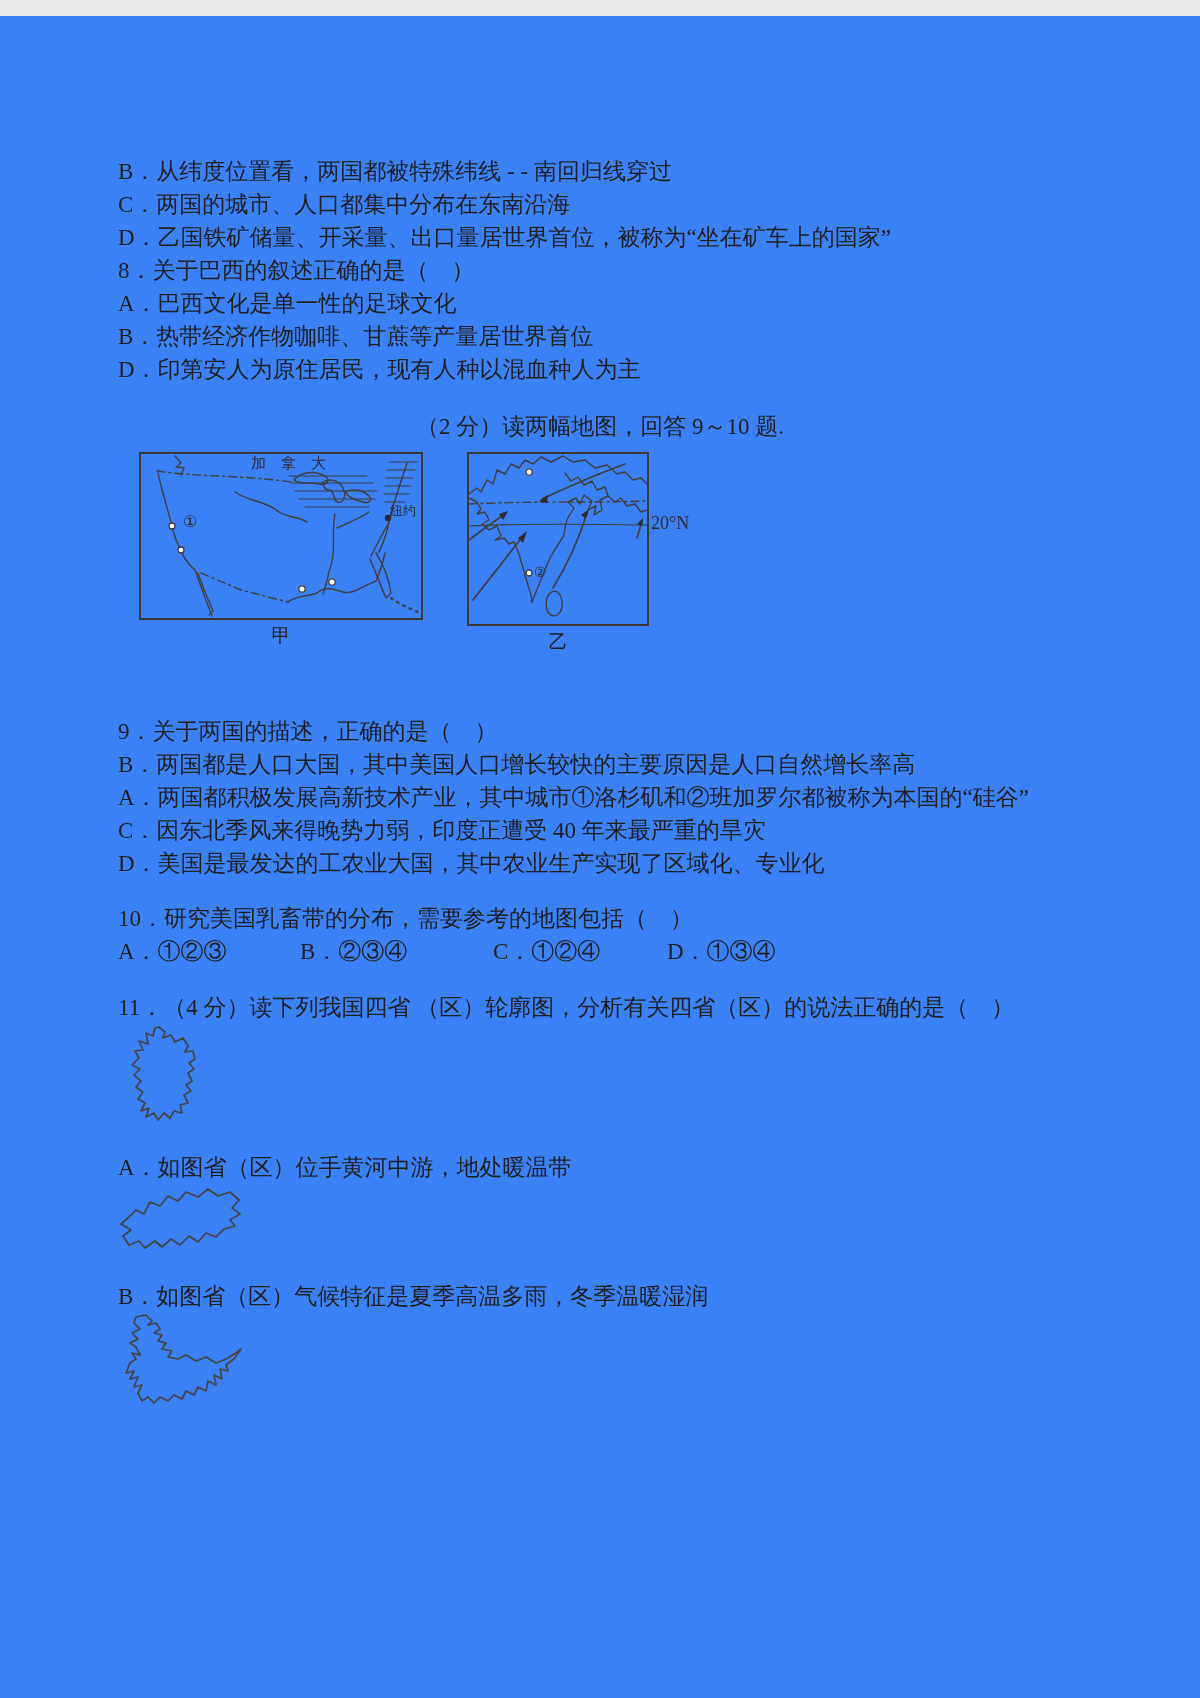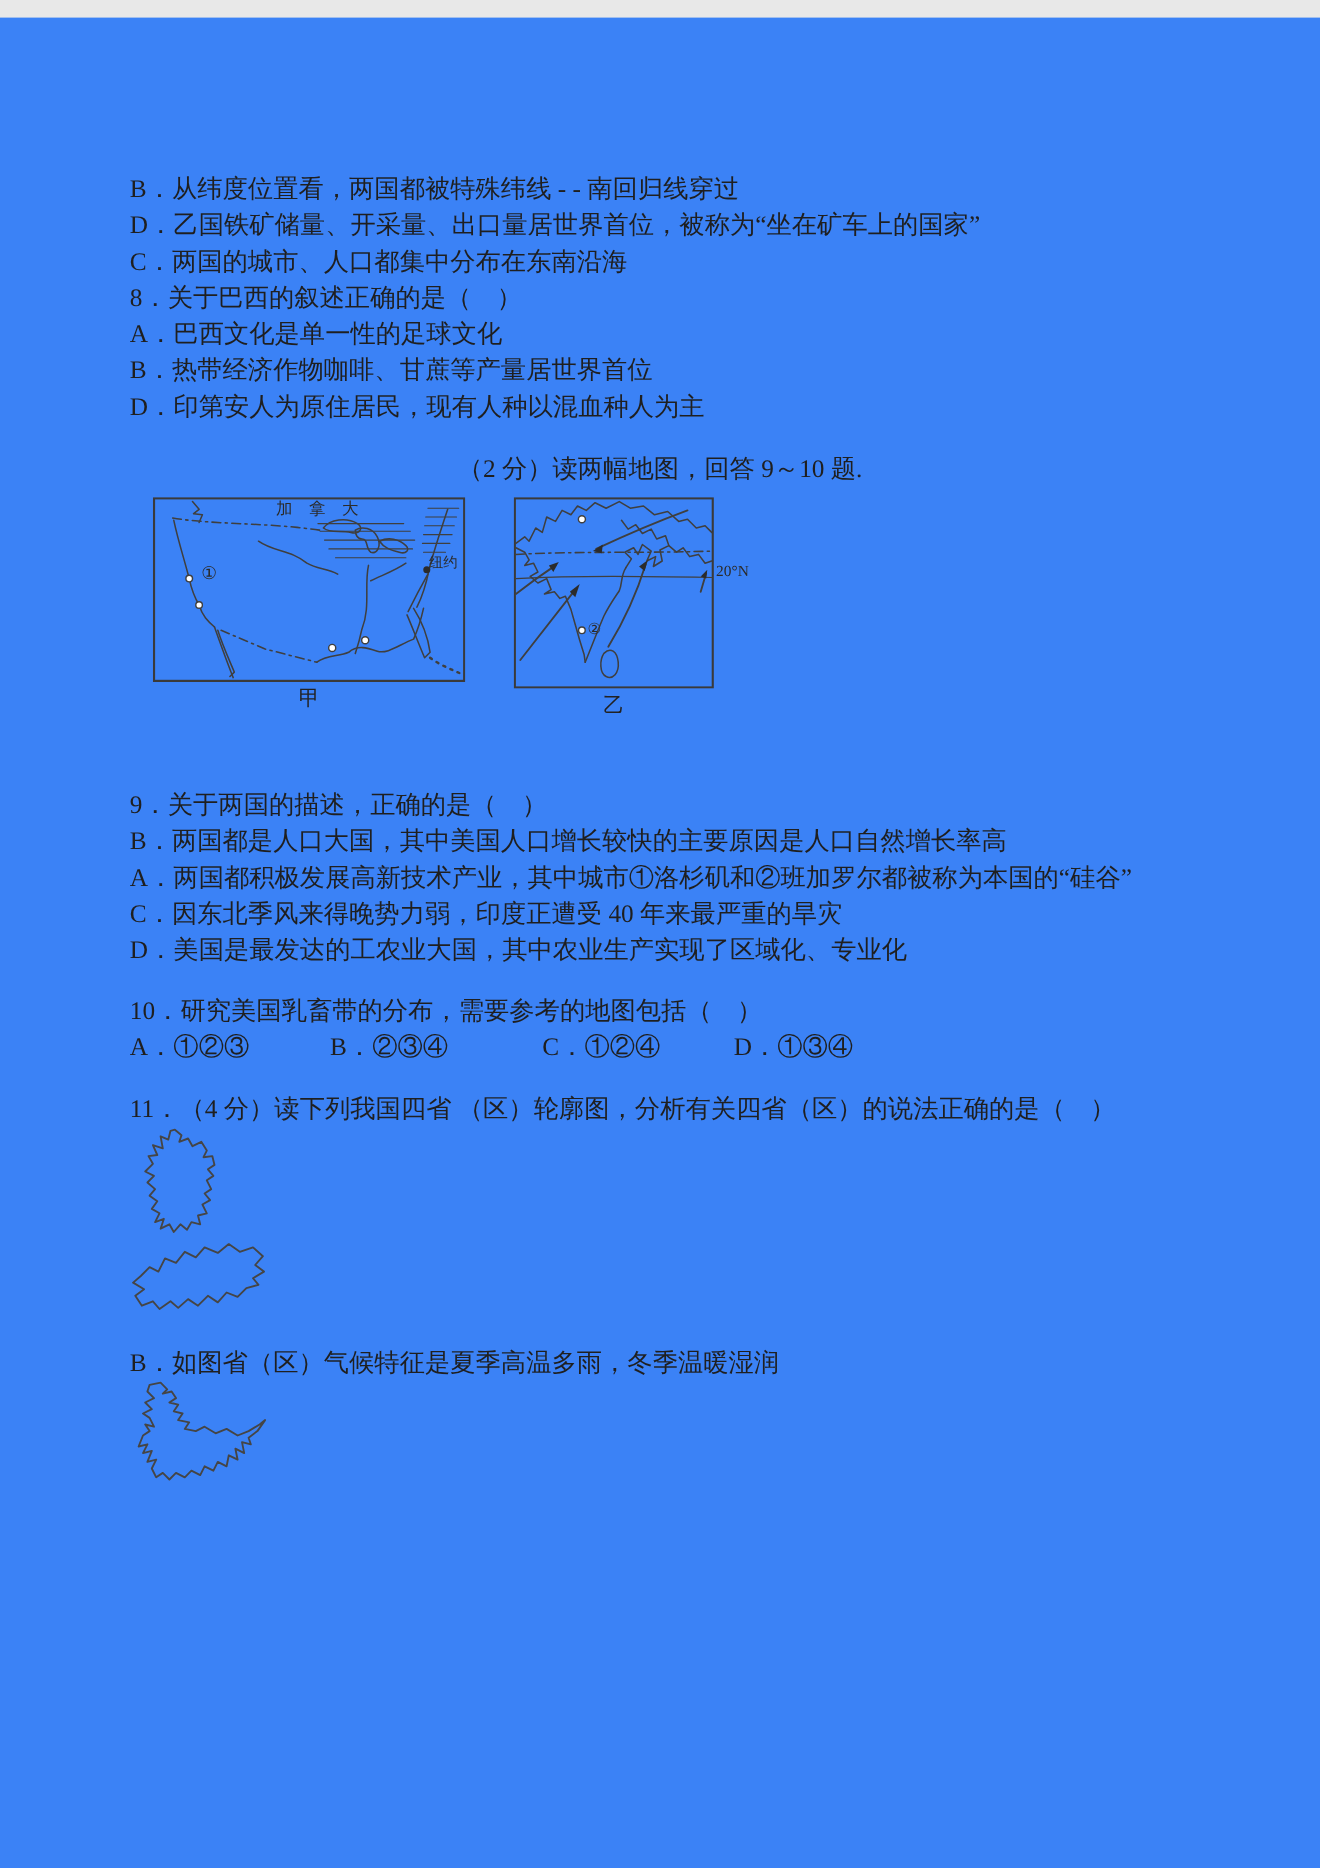--- a/index.html
+++ b/index.html
@@ -41,21 +41,21 @@
     font-size:19px;
     line-height:24px;
     color:#222;
   }
   .fig-jia{left:21px;width:284px;height:200px;}
   .fig-yi{left:349px;width:182px;height:202px;}
   .lbl-canada{left:112px;top:4px;font-size:15px;letter-spacing:15px;}
   .lbl-ny{left:251px;top:52px;font-size:13px;}
   .lbl-m1{left:44px;top:62px;font-size:16px;}
   .lbl-m2{left:67px;top:114px;font-size:14px;}
-  .lbl-lat{left:184px;top:62px;font-size:14px;}
+  .lbl-lat{left:184px;top:62px;font-size:18px;}
   .cap-jia{top:172px;}
   .cap-yi{top:178px;}
   .q9-stem{margin-top:61px;}
   .q10-stem{margin-top:22px;}
   .options-row{position:relative;height:33px;}
   .options-row .opt{position:absolute;top:0;}
   .q11-stem{margin-top:23px;}
   .province{margin:0;padding:0;}
   .prov-1{margin-left:7px;}
   .prov-2{margin-left:0px;margin-top:0px;}
@@ -64,22 +64,22 @@
   .opt-b11{margin-top:24px;}
   svg{display:block;}
 </style>
 </head>
 <body>
 
 <div class="page">
   <div class="content">
 
     <p class="line">B．从纬度位置看，两国都被特殊纬线 - - 南回归线穿过</p>
+    <p class="line">C．两国的城市、人口都集中分布在东南沿海</p>
     <p class="line">D．乙国铁矿储量、开采量、出口量居世界首位，被称为“坐在矿车上的国家”</p>
-    <p class="line">C．两国的城市、人口都集中分布在东南沿海</p>
 
     <p class="line">8．关于巴西的叙述正确的是（　）</p>
     <p class="line">A．巴西文化是单一性的足球文化</p>
     <p class="line">B．热带经济作物咖啡、甘蔗等产量居世界首位</p>
     <p class="line">D．印第安人为原住居民，现有人种以混血种人为主</p>
 
     <p class="line passage">（2 分）读两幅地图，回答 9～10 题.</p>
 
     <div class="maps-row">
 
@@ -212,20 +212,21 @@
     </div>
 
     <p class="line q11-stem">11．（4 分）读下列我国四省 （区）轮廓图，分析有关四省（区）的说法正确的是（　）</p>
 
     <div class="province prov-1">
       <svg width="92" height="102" viewBox="0 0 92 102">
         <path fill="none" stroke="#454545" stroke-width="1.7" stroke-linejoin="round" d="M34,3 L40,8 38,14 46,11 50,18 58,14 63,22 60,28 68,27 70,35 64,39 69,45 63,49 67,57 61,61 66,67 59,71 63,79 55,81 57,89 49,87 45,94 39,89 33,96 29,89 21,93 24,84 16,87 20,79 13,75 18,68 11,63 16,57 9,51 15,45 7,41 14,34 10,27 18,26 14,17 23,20 21,9 28,12 30,4 Z"></path>
       </svg>
     </div>
 
+    <p class="line opt-a11">A．如图省（区）位手黄河中游，地处暖温带</p>
 
     <div class="province prov-2">
       <svg width="128" height="72" viewBox="0 0 128 72">
         <path fill="none" stroke="#454545" stroke-width="1.7" stroke-linejoin="round" d="M10,34 L18,26 26,30 32,18 42,22 50,12 60,17 68,8 80,13 90,5 100,12 112,8 121,16 114,24 122,30 112,36 117,42 106,45 98,53 88,49 80,58 71,52 62,61 53,55 44,63 37,57 27,64 21,57 11,61 5,52 13,46 3,40 Z"></path>
       </svg>
     </div>
 
     <p class="line opt-b11">B．如图省（区）气候特征是夏季高温多雨，冬季温暖湿润</p>
 
     <div class="province prov-3">

